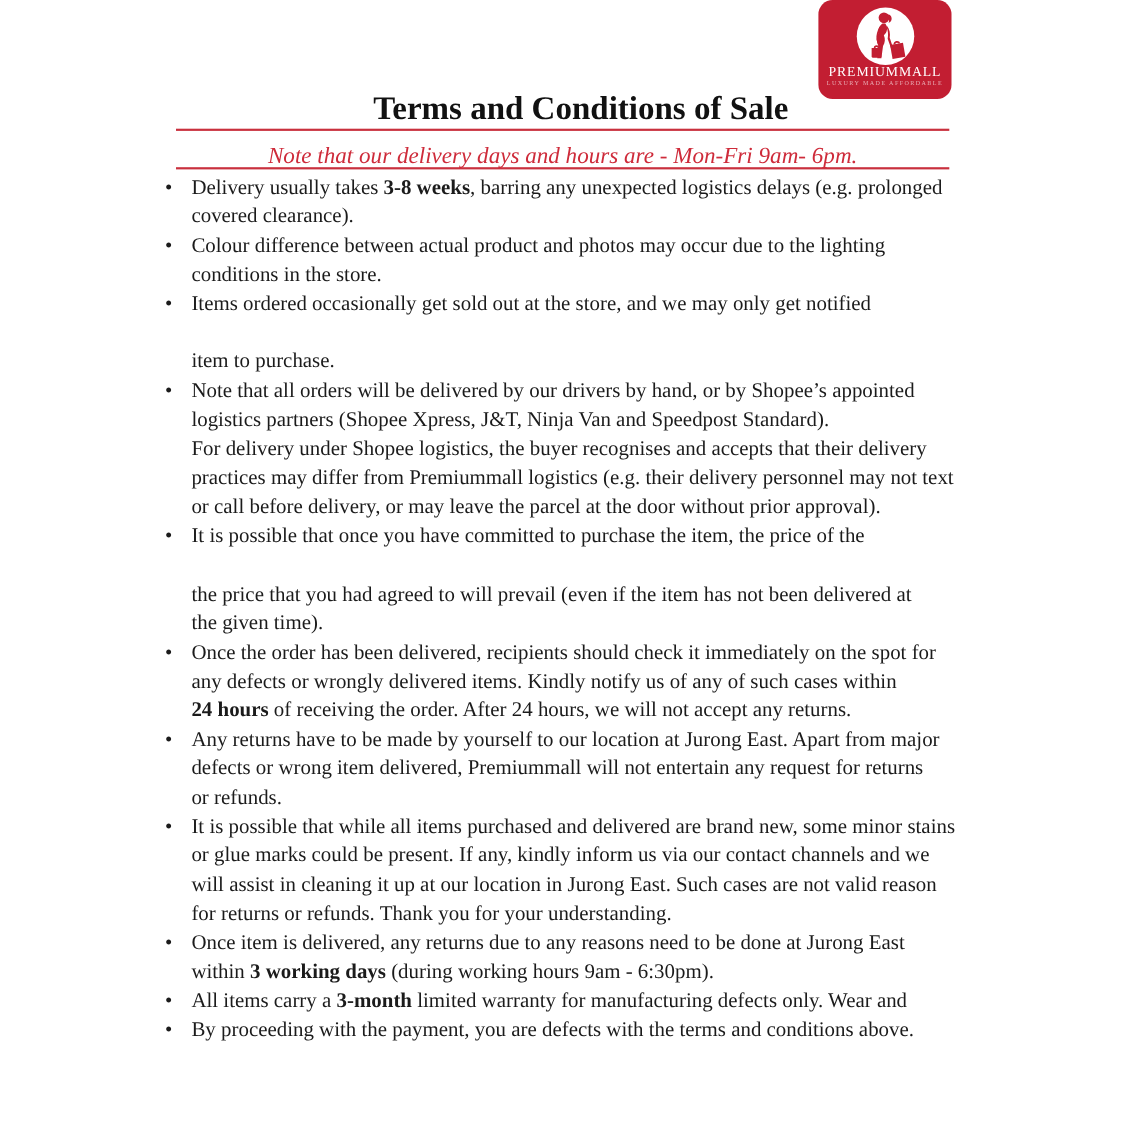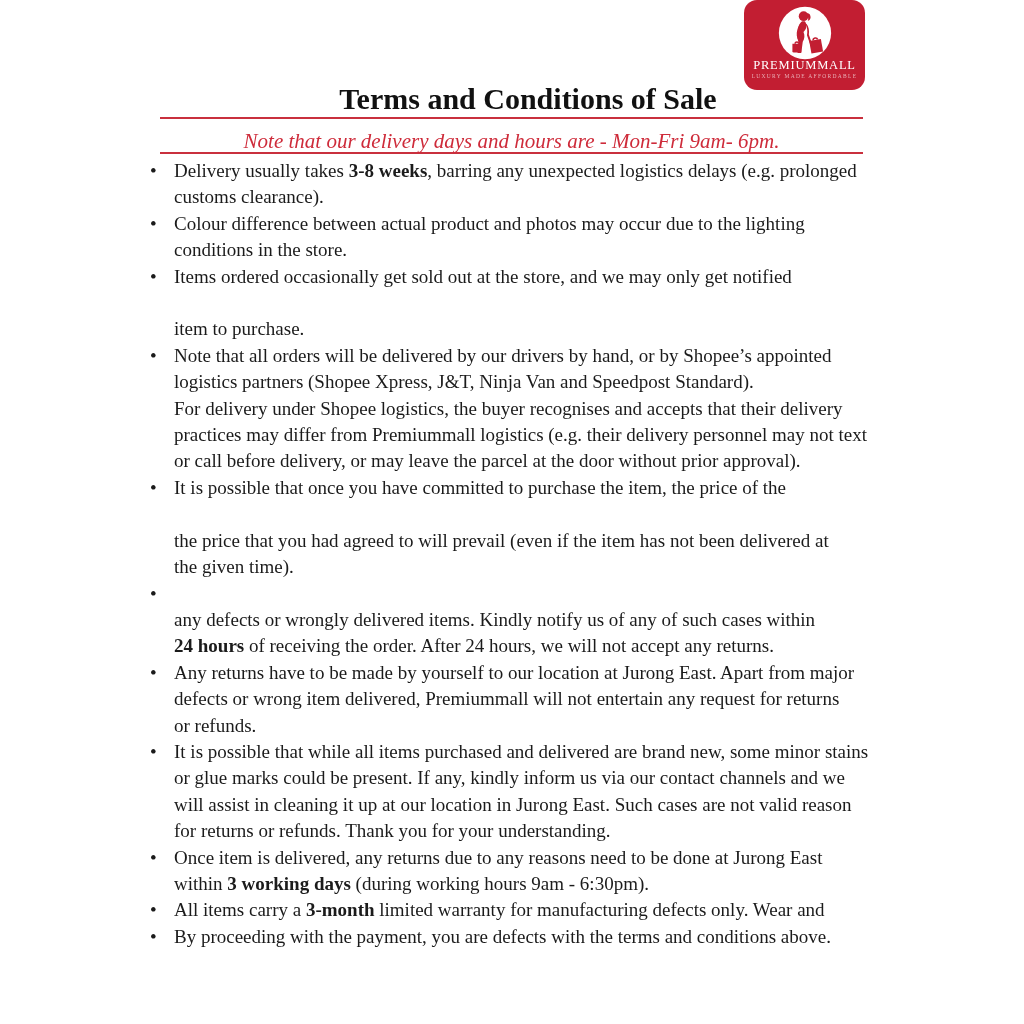--- a/index.html
+++ b/index.html
@@ -95,26 +95,26 @@
     <div class="logo-tagline">LUXURY MADE AFFORDABLE</div>
   </div>
 
   <h1 class="doc-title">Terms and Conditions of Sale</h1>
 
   <div class="notice-band">
     <p class="notice-text">Note that our delivery days and hours are - Mon-Fri 9am- 6pm.</p>
   </div>
 
   <ul class="terms-list" id="terms-list">
-      <li><span>Delivery usually takes </span><span class="bold">3-8 weeks</span><span>, barring any unexpected logistics delays (e.g. prolonged</span><br><span>customs clearance).</span></li>
+      <li><span>Delivery usually takes </span><span class="bold">3-8 weeks</span><span>, barring any unexpected logistics delays (e.g. prolonged</span><br><span>covered clearance).</span></li>
       <li><span>Colour difference between actual product and photos may occur due to the lighting</span><br><span>conditions in the store.</span></li>
       <li><span>Items ordered occasionally get sold out at the store, and we may only get notified</span><br><br><span>item to purchase.</span></li>
       <li><span>Note that all orders will be delivered by our drivers by hand, or by Shopee’s appointed</span><br><span>logistics partners (Shopee Xpress, J&amp;T, Ninja Van and Speedpost Standard).</span><br><span>For delivery under Shopee logistics, the buyer recognises and accepts that their delivery</span><br><span>practices may differ from Premiummall logistics (e.g. their delivery personnel may not text</span><br><span>or call before delivery, or may leave the parcel at the door without prior approval).</span></li>
       <li><span>It is possible that once you have committed to purchase the item, the price of the</span><br><br><span>the price that you had agreed to will prevail (even if the item has not been delivered at</span><br><span>the given time).</span></li>
-      <li><br><span>any defects or wrongly delivered items. Kindly notify us of any of such cases within</span><br><span class="bold">24 hours</span><span> of receiving the order. After 24 hours, we will not accept any returns.</span></li>
+      <li><span>Once the order has been delivered, recipients should check it immediately on the spot for</span><br><span>any defects or wrongly delivered items. Kindly notify us of any of such cases within</span><br><span class="bold">24 hours</span><span> of receiving the order. After 24 hours, we will not accept any returns.</span></li>
       <li><span>Any returns have to be made by yourself to our location at Jurong East. Apart from major</span><br><span>defects or wrong item delivered, Premiummall will not entertain any request for returns</span><br><span>or refunds.</span></li>
       <li><span>It is possible that while all items purchased and delivered are brand new, some minor stains</span><br><span>or glue marks could be present. If any, kindly inform us via our contact channels and we</span><br><span>will assist in cleaning it up at our location in Jurong East. Such cases are not valid reason</span><br><span>for returns or refunds. Thank you for your understanding.</span></li>
       <li><span>Once item is delivered, any returns due to any reasons need to be done at Jurong East</span><br><span>within </span><span class="bold">3 working days</span><span> (during working hours 9am - 6:30pm).</span></li>
       <li><span>All items carry a </span><span class="bold">3-month</span><span> limited warranty for manufacturing defects only. Wear and</span><br></li>
       <li><span>By proceeding with the payment, you are defects with the terms and conditions above.</span></li>
     </ul>
 
 </div>
 
 </body></html>

